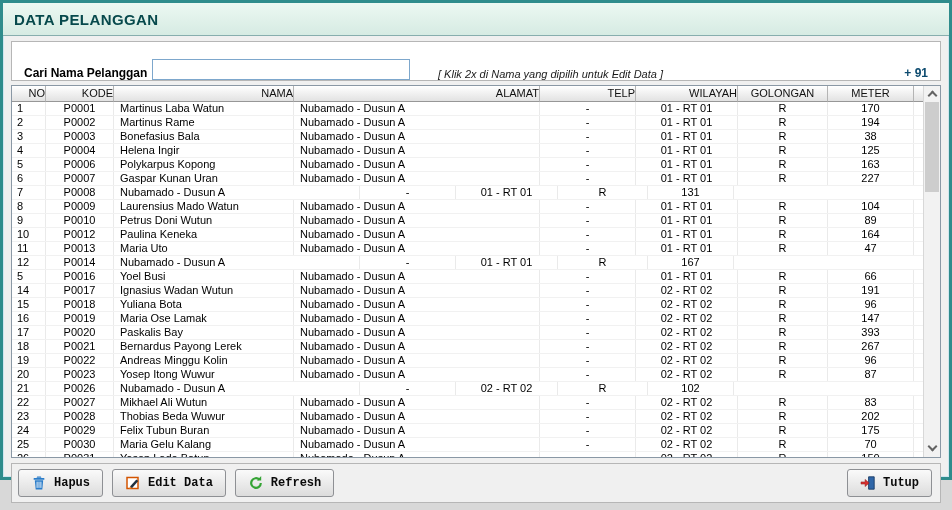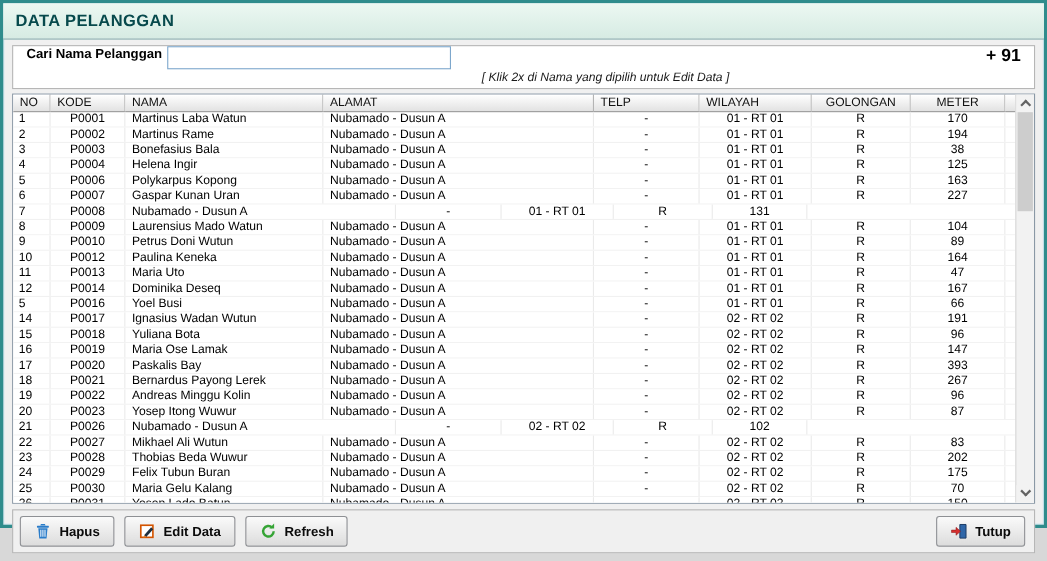--- a/index.html
+++ b/index.html
@@ -20,42 +20,42 @@
     background:linear-gradient(#ecf8f2, #d6ebe3);
     border-bottom:1px solid #87aeae;
     display:flex; align-items:center; padding-left:11px;
   }
   .title { font-size:15px; font-weight:bold; color:#07494c; letter-spacing:.4px; }
 
   
   .search-panel {
     margin:5px 8px 4px; flex:0 0 40px; height:40px;
     background:#ffffff; border:1px solid #b6b6b6;
-    display:flex; align-items:flex-start; padding:0 12px;
+    display:flex; align-items:flex-end; padding:0 12px;
   }
   .search-label { font-weight:bold; font-size:12px; color:#000; width:128px; flex:0 0 auto; }
   .search-input {
     width:258px; height:21px; border:1px solid #7da7cc; background:#fff;
     font-family:"Liberation Sans",sans-serif; font-size:12px; padding:0 4px; outline:none;
   }
   .hint { font-style:italic; font-size:11px; color:#1a1a1a; margin-left:28px; white-space:nowrap;margin-top:23px; }
-  .count { margin-left:auto; font-weight:bold; font-size:16px; color:#000000; white-space:nowrap; }
+  .count { margin-left:auto; font-weight:bold; font-size:12px; color:#0c4a6e; white-space:nowrap; }
 
   
   .grid {
     position:relative; margin:0 8px; flex:0 0 373px; height:373px;
     background:#fff; border:1px solid #8a98a5; overflow:hidden;
   }
   .thead { display:flex; height:16px; }
   .hcell {
     font-size:11px; line-height:15px; color:#111;
     background:linear-gradient(#ffffff, #e2e2e2);
     border-right:1px solid #b4b4b4; border-bottom:1px solid #979797;
     box-shadow: inset 0 1px 0 #fff;
-    padding-left:6px; white-space:nowrap; overflow:hidden;
+    padding-left:6px; white-space:nowrap; overflow:hidden;text-align:right;
   }
   .hcell.c-golongan, .hcell.c-meter { text-align:center; padding-left:0; }
   .tbody { height:355px; overflow:hidden; }
   .trow { display:flex; height:14px; border-bottom:1px solid #f1f1f1; background:#fff; }
   .cell {
     font-size:11px; line-height:13px; color:#000;
     border-right:1px solid #eaeaea; white-space:nowrap; overflow:hidden;
   }
   .c-no       { width:34px; }
   .c-kode     { width:68px; }
@@ -90,21 +90,21 @@
   .btnbar {
     margin:5px 8px 4px; flex:0 0 40px; height:40px;
     background:#f0f0f0; border:1px solid #b6b6b6;
     display:flex; align-items:center; padding:0 6px;
   }
   .btn {
     display:inline-flex; align-items:center; gap:7px;
     height:28px; padding:0 12px; margin-right:9px;
     border:1px solid #8e9094; border-radius:3px;
     background:linear-gradient(#fafafa, #dcdcdc);
-    font-family:Liberation Sans, sans-serif; font-weight:bold; font-size:12px; color:#0a0a0a;
+    font-family:Liberation Mono, monospace; font-weight:bold; font-size:12px; color:#0a0a0a;
     cursor:pointer;
   }
   .btn svg { width:16px; height:16px; flex:0 0 16px; }
   .btn.close { margin-left:auto; margin-right:2px; }
 </style>
 </head>
 <body>
 
 <div class="window">
 
@@ -248,21 +248,20 @@
     <div class="cell c-alamat">Nubamado - Dusun A</div>
     <div class="cell c-telp">-</div>
     <div class="cell c-wilayah">01 - RT 01</div>
     <div class="cell c-golongan">R</div>
     <div class="cell c-meter">47</div>
     <div class="cell c-fill"></div>
   </div>
         <div class="trow">
     <div class="cell c-no">12</div>
     <div class="cell c-kode">P0014</div>
-    <div class="cell c-nama">Dominika Deseq</div>
     <div class="cell c-alamat">Nubamado - Dusun A</div>
     <div class="cell c-telp">-</div>
     <div class="cell c-wilayah">01 - RT 01</div>
     <div class="cell c-golongan">R</div>
     <div class="cell c-meter">167</div>
     <div class="cell c-fill"></div>
   </div>
         <div class="trow">
     <div class="cell c-no">5</div>
     <div class="cell c-kode">P0016</div>

